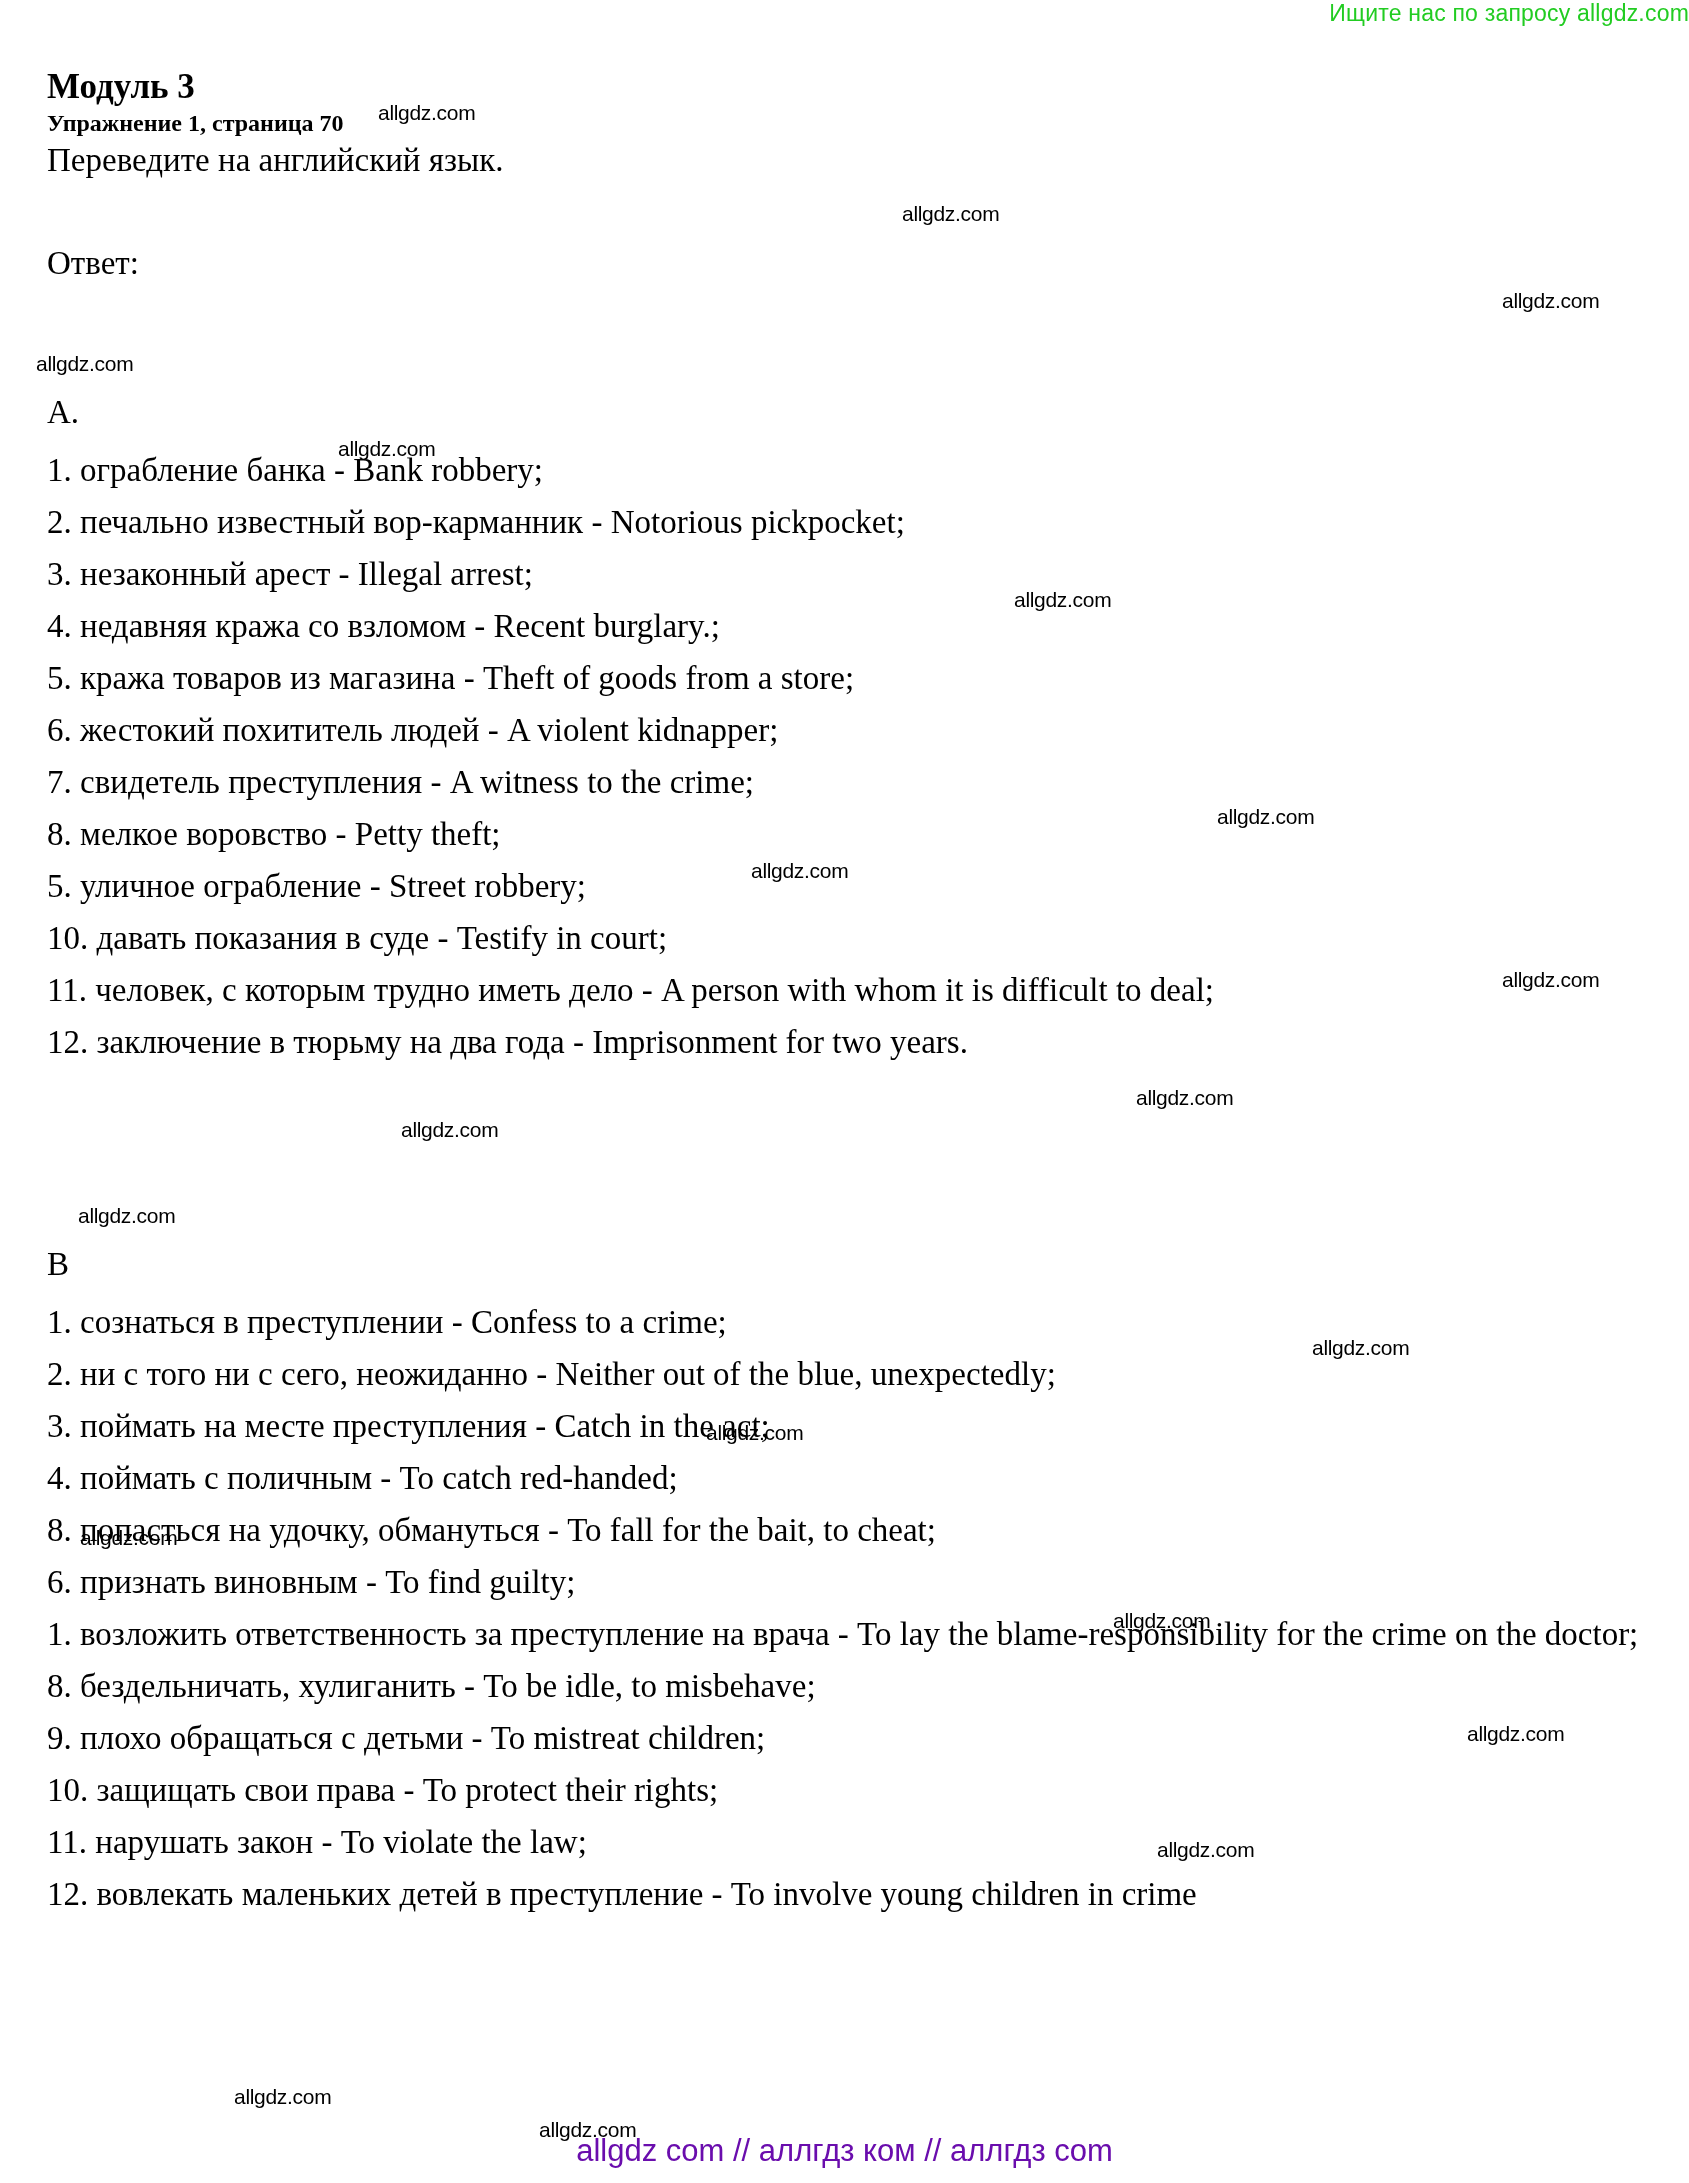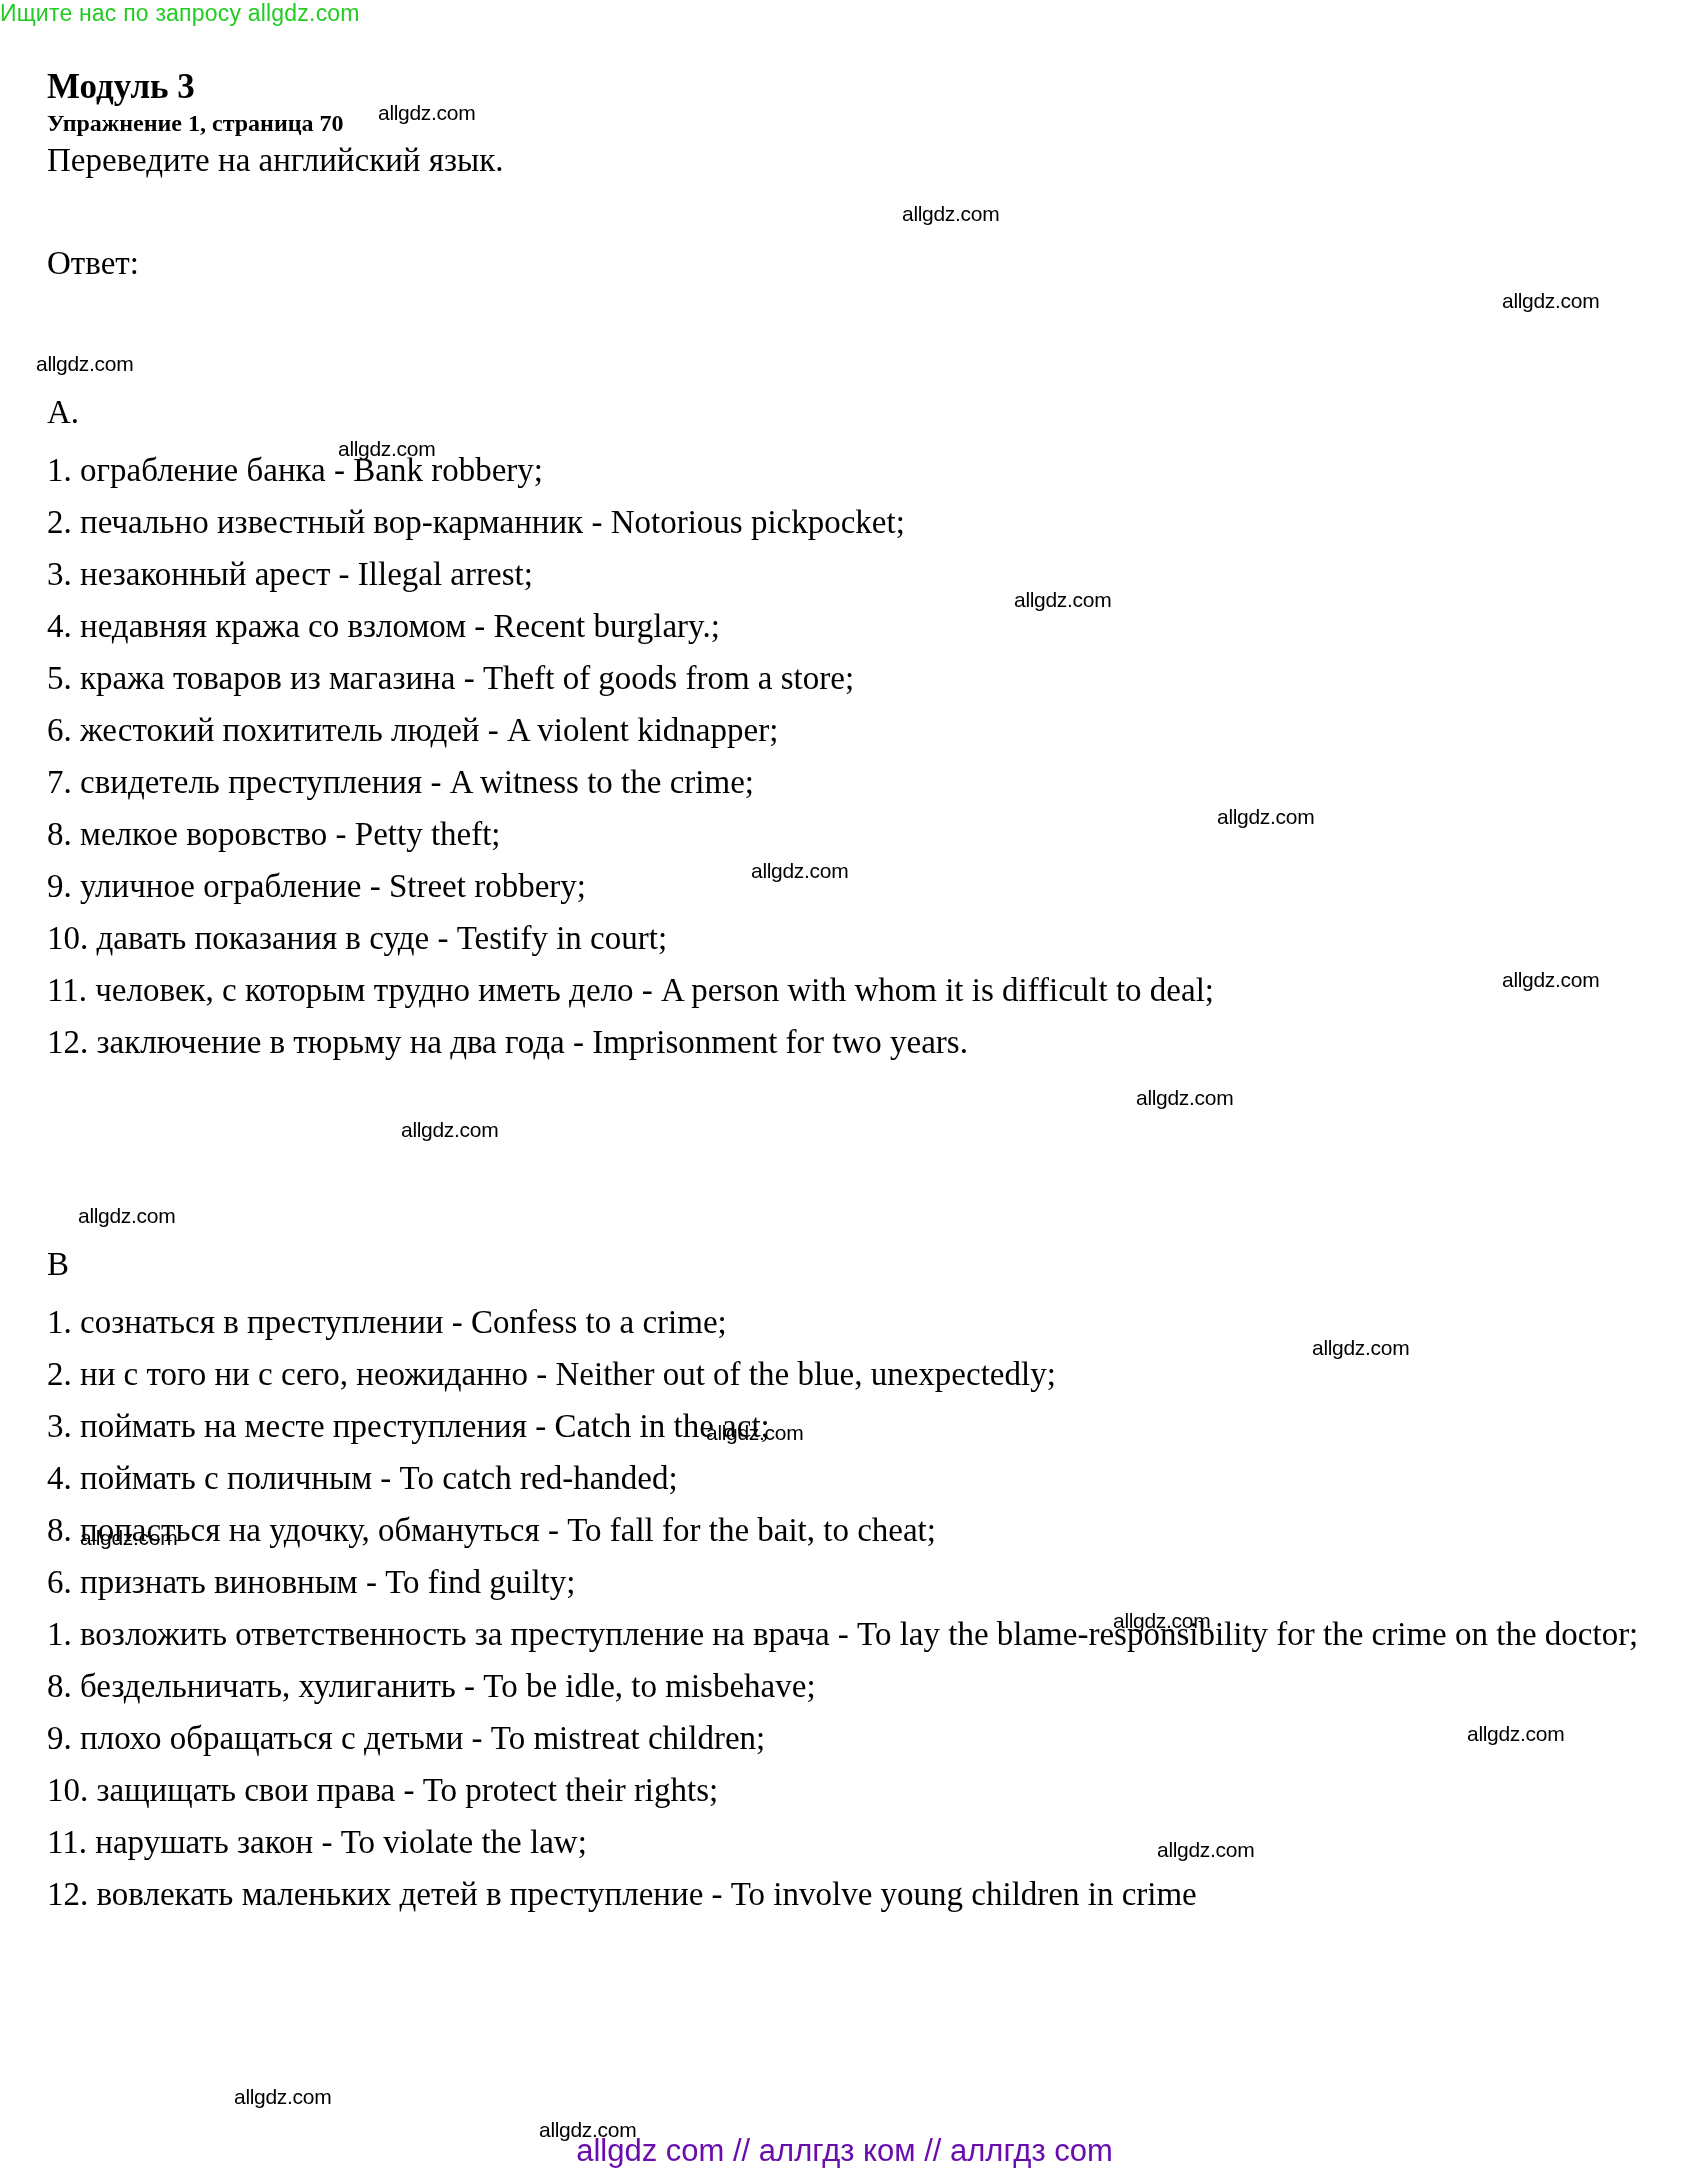--- a/index.html
+++ b/index.html
@@ -16,21 +16,21 @@
     color: #000000;
     overflow: hidden;
   }
 
   
   .promo-banner {
     position: absolute;
     top: 0px;
     left: 0;
     width: 100%;
-    text-align: left;
+    text-align: right;
     font-family: "Liberation Sans", "DejaVu Sans", sans-serif;
     font-size: 23px;
     letter-spacing: 0.2px;
     color: #22cc22;
     white-space: nowrap;
   }
 
   
   .page {
     position: absolute;
@@ -144,21 +144,21 @@
     <div class="section-letter">A.</div>
     <ul class="item-list">
       <li>1. ограбление банка - Bank robbery;</li>
       <li>2. печально известный вор-карманник - Notorious pickpocket;</li>
       <li>3. незаконный арест - Illegal arrest;</li>
       <li>4. недавняя кража со взломом - Recent burglary.;</li>
       <li>5. кража товаров из магазина - Theft of goods from a store;</li>
       <li>6. жестокий похититель людей - A violent kidnapper;</li>
       <li>7. свидетель преступления - A witness to the crime;</li>
       <li>8. мелкое воровство - Petty theft;</li>
-      <li>9. уличное ограбление - Street robbery;</li>
+      <li>5. уличное ограбление - Street robbery;</li>
       <li>10. давать показания в суде - Testify in court;</li>
       <li>11. человек, с которым трудно иметь дело - A person with whom it is difficult to deal;</li>
       <li>12. заключение в тюрьму на два года - Imprisonment for two years.</li>
     </ul>
   </div>
 
   <div class="section" id="section-b">
     <div class="section-letter">B</div>
     <ul class="item-list">
       <li>1. сознаться в преступлении - Confess to a crime;</li>

